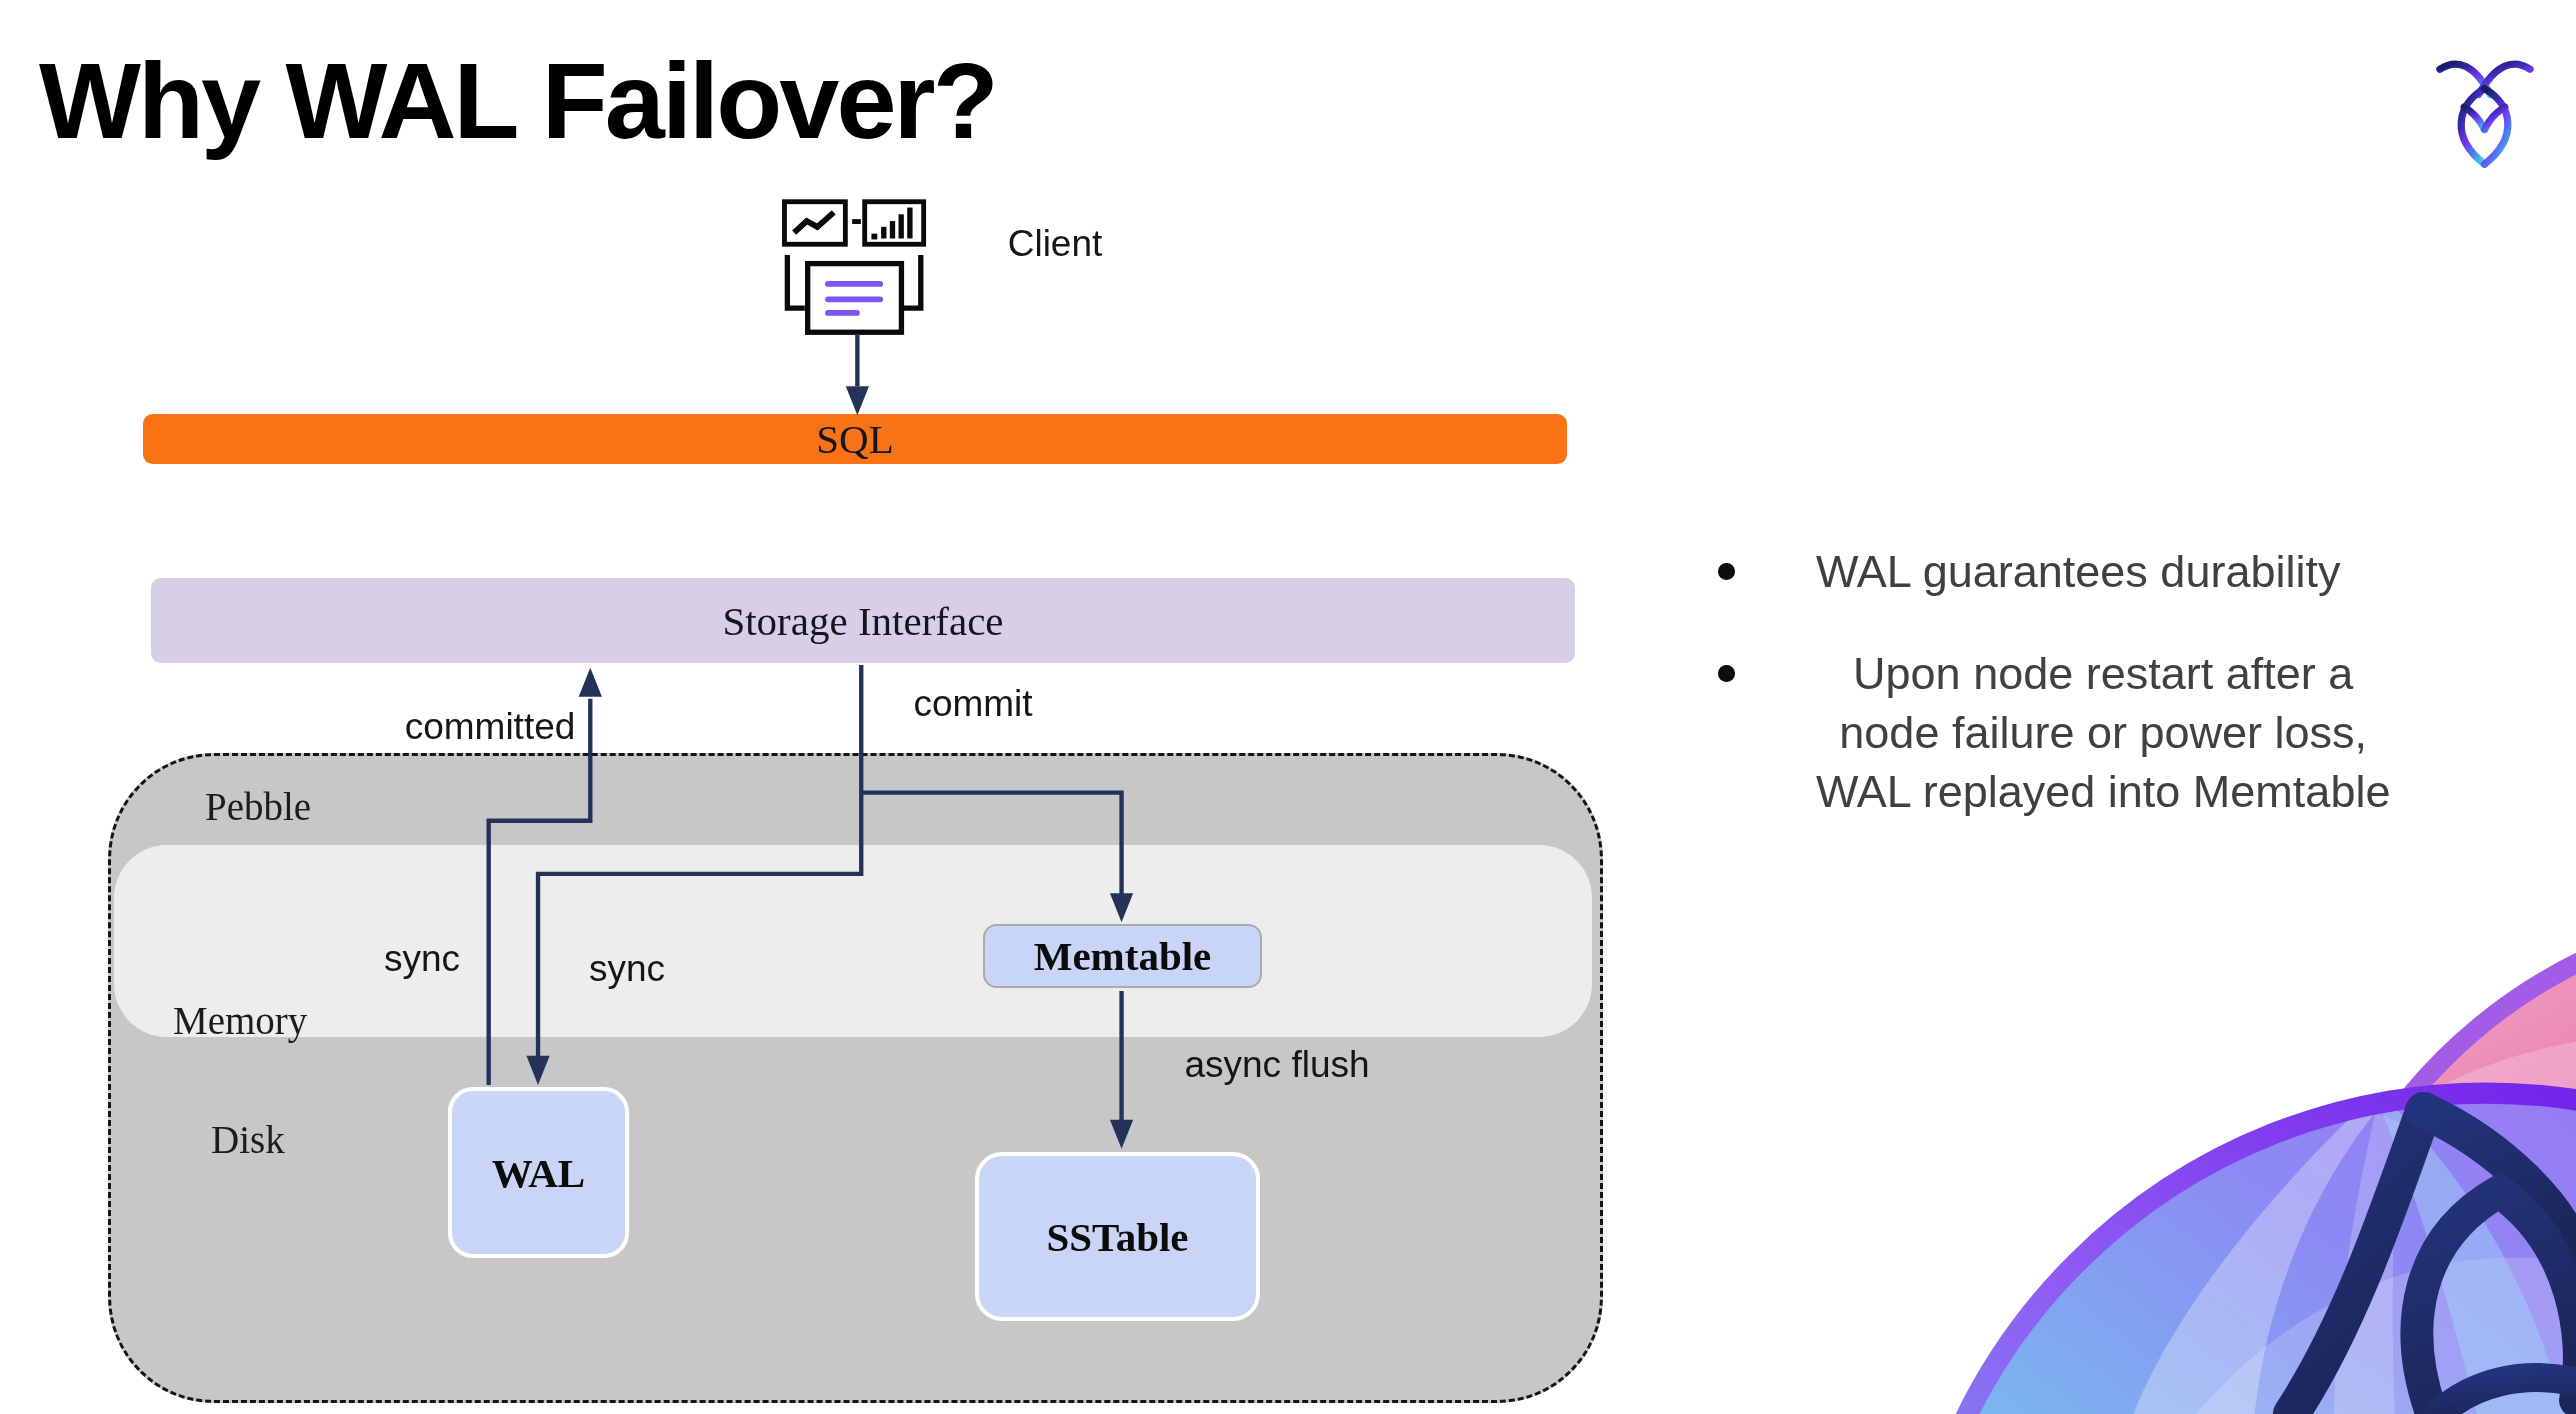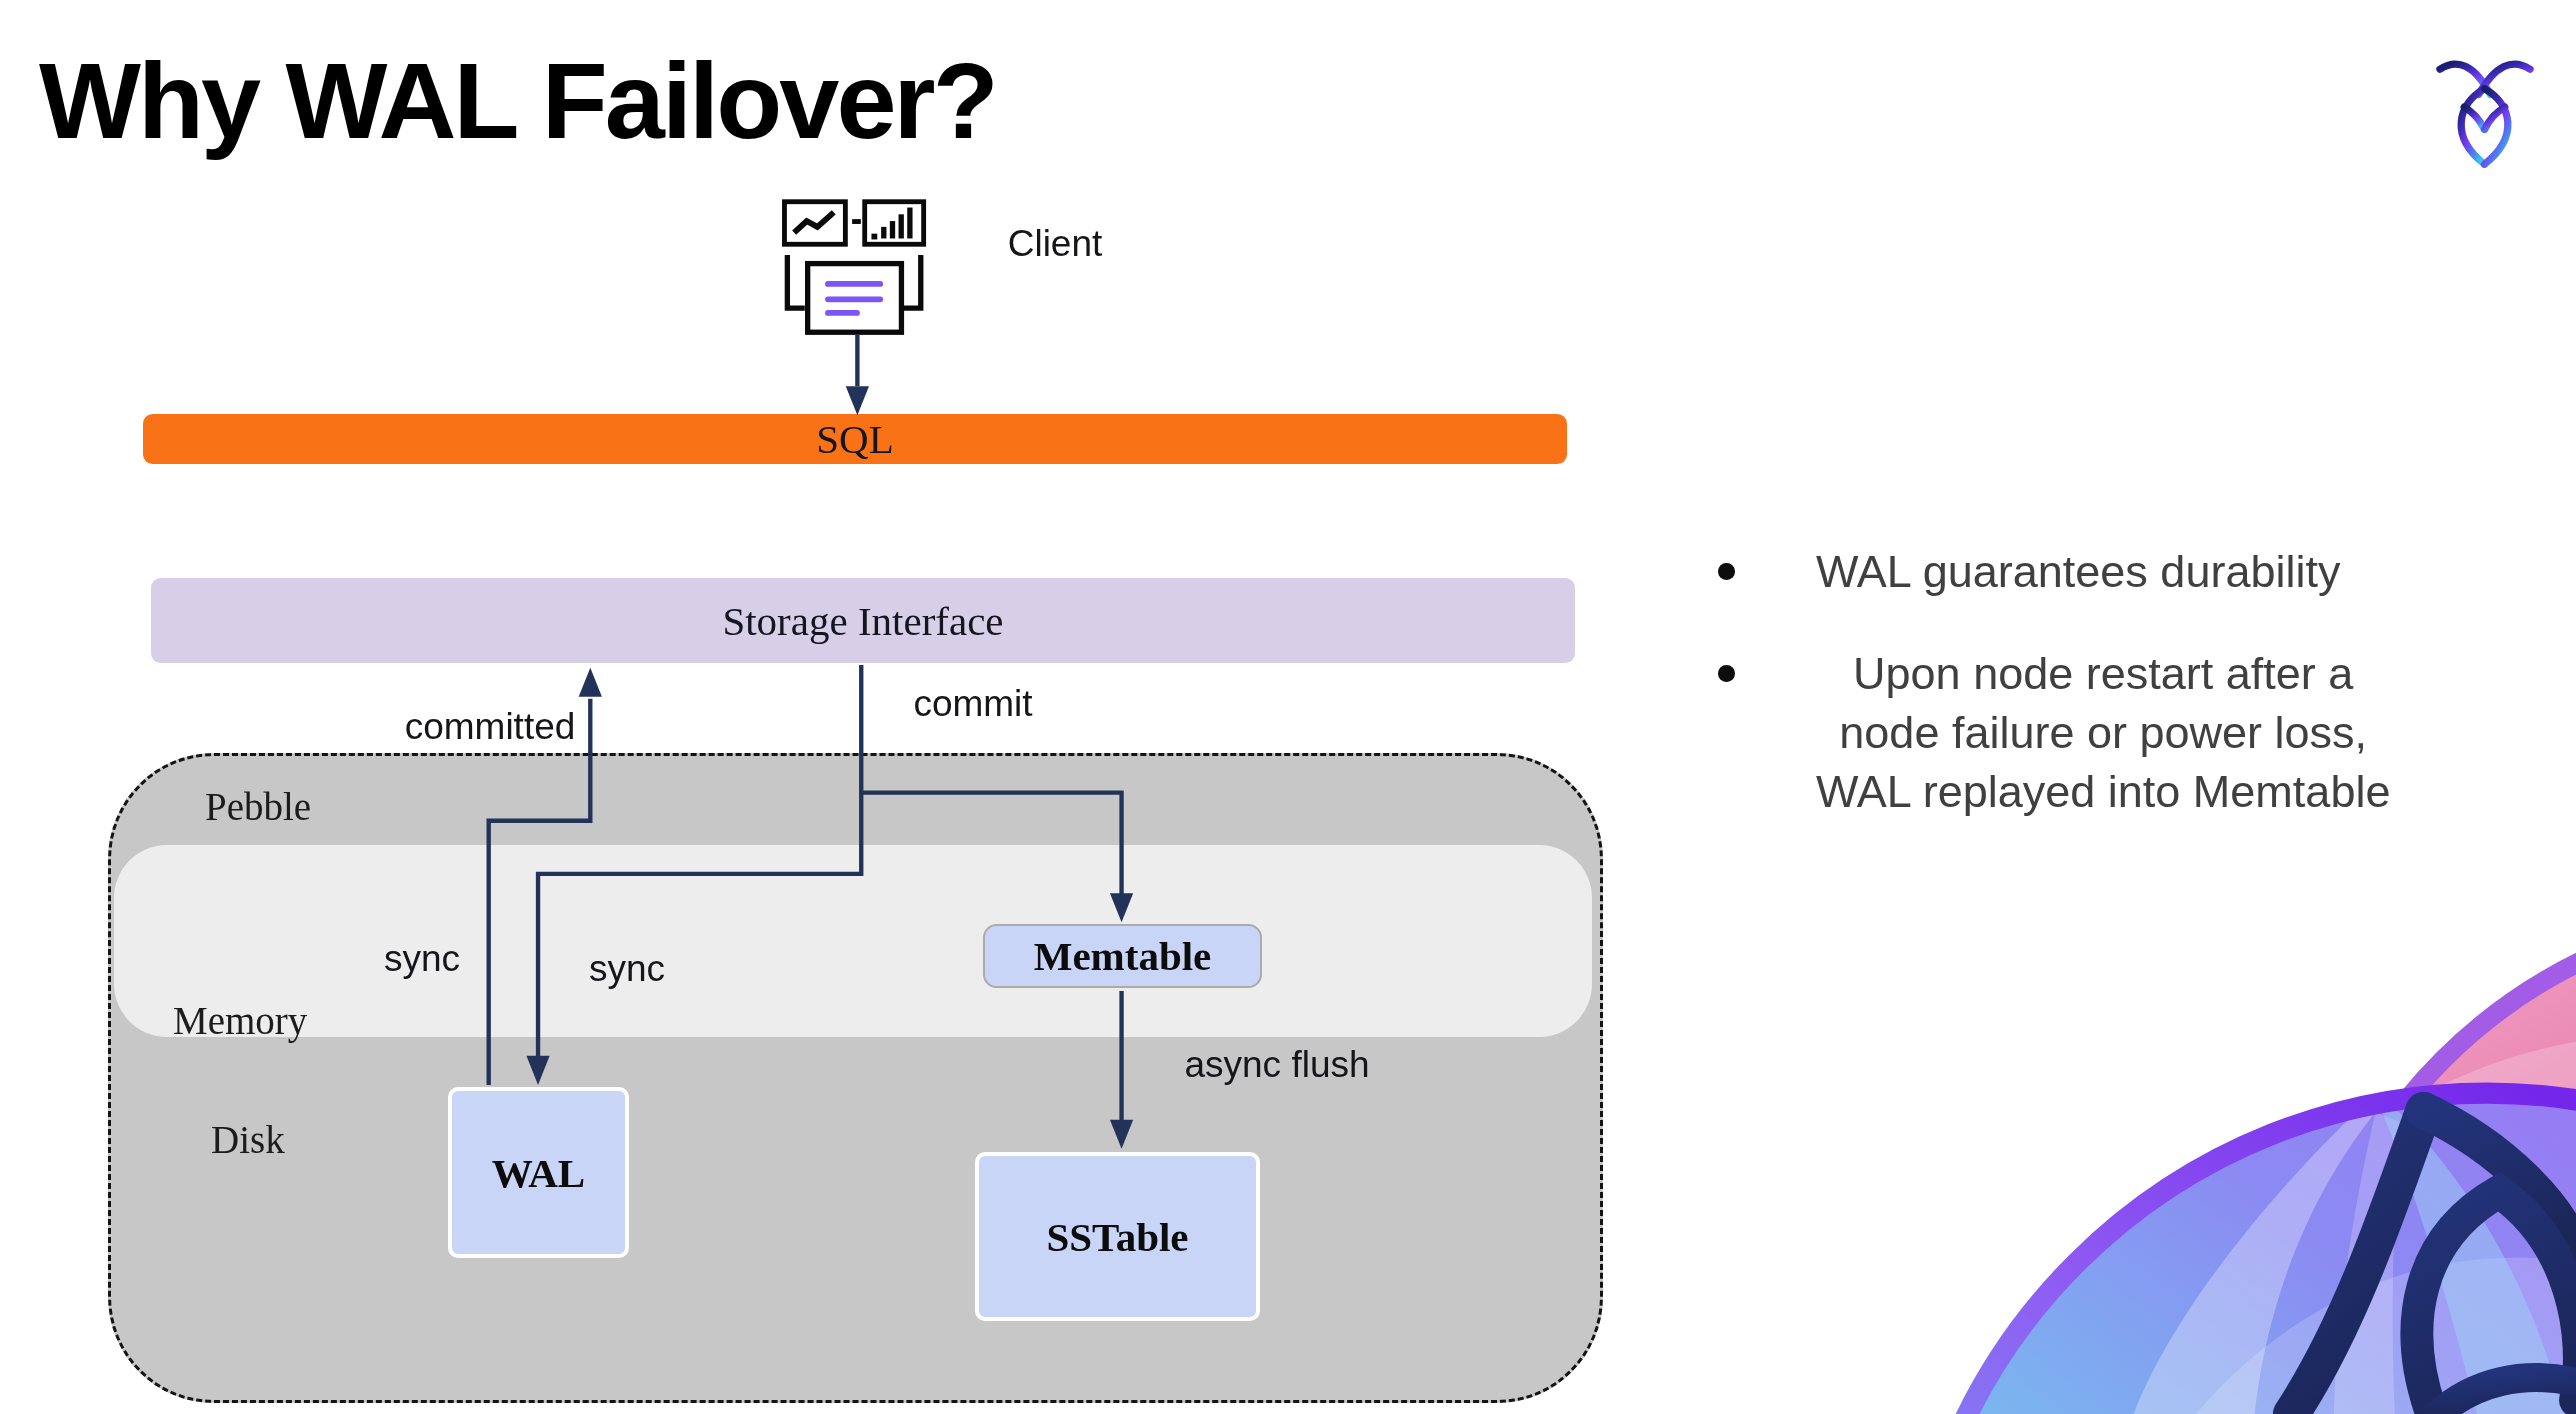--- a/index.html
+++ b/index.html
@@ -25,23 +25,23 @@
   .memory-band{position:absolute;left:114px;top:845px;width:1478px;height:192px;
                background:#EDEDED;border-radius:53px;}
 
   .slabel{position:absolute;font-family:"Liberation Serif",serif;font-size:39px;color:#1c1c1c;
           transform:translateY(-50%);white-space:nowrap;}
 
   
   .node{position:absolute;background:#C9D5F6;display:flex;align-items:center;justify-content:center;
         font-family:"Liberation Serif",serif;font-weight:bold;font-size:41px;color:#0c0c0c;
         box-sizing:border-box;}
-  .node-wal{left:448px;top:1087px;width:181px;height:171px;border:4.8px solid #ffffff;border-radius:10px;justify-content:center;}
+  .node-wal{left:448px;top:1087px;width:181px;height:171px;border:4.8px solid #ffffff;border-radius:25px;justify-content:center;}
   .node-memtable{left:983px;top:924px;width:279px;height:64px;border:2.9px solid #ABABAB;border-radius:13.5px;}
-  .node-sstable{left:975px;top:1152px;width:285px;height:169px;border:4.8px solid #ffffff;border-radius:10px;}
+  .node-sstable{left:975px;top:1152px;width:285px;height:169px;border:4.8px solid #ffffff;border-radius:27px;}
 
   
   .elabel{position:absolute;font-size:37px;color:#15151a;transform:translate(-50%,-50%);white-space:nowrap;}
   .client-icon{position:absolute;left:769px;top:189px;}
 
   
   .connectors{position:absolute;left:0;top:0;pointer-events:none;z-index:5;}
 
   
   .bullet-dot{position:absolute;width:16.5px;height:16.5px;border-radius:50%;background:#0d0d0d;}

